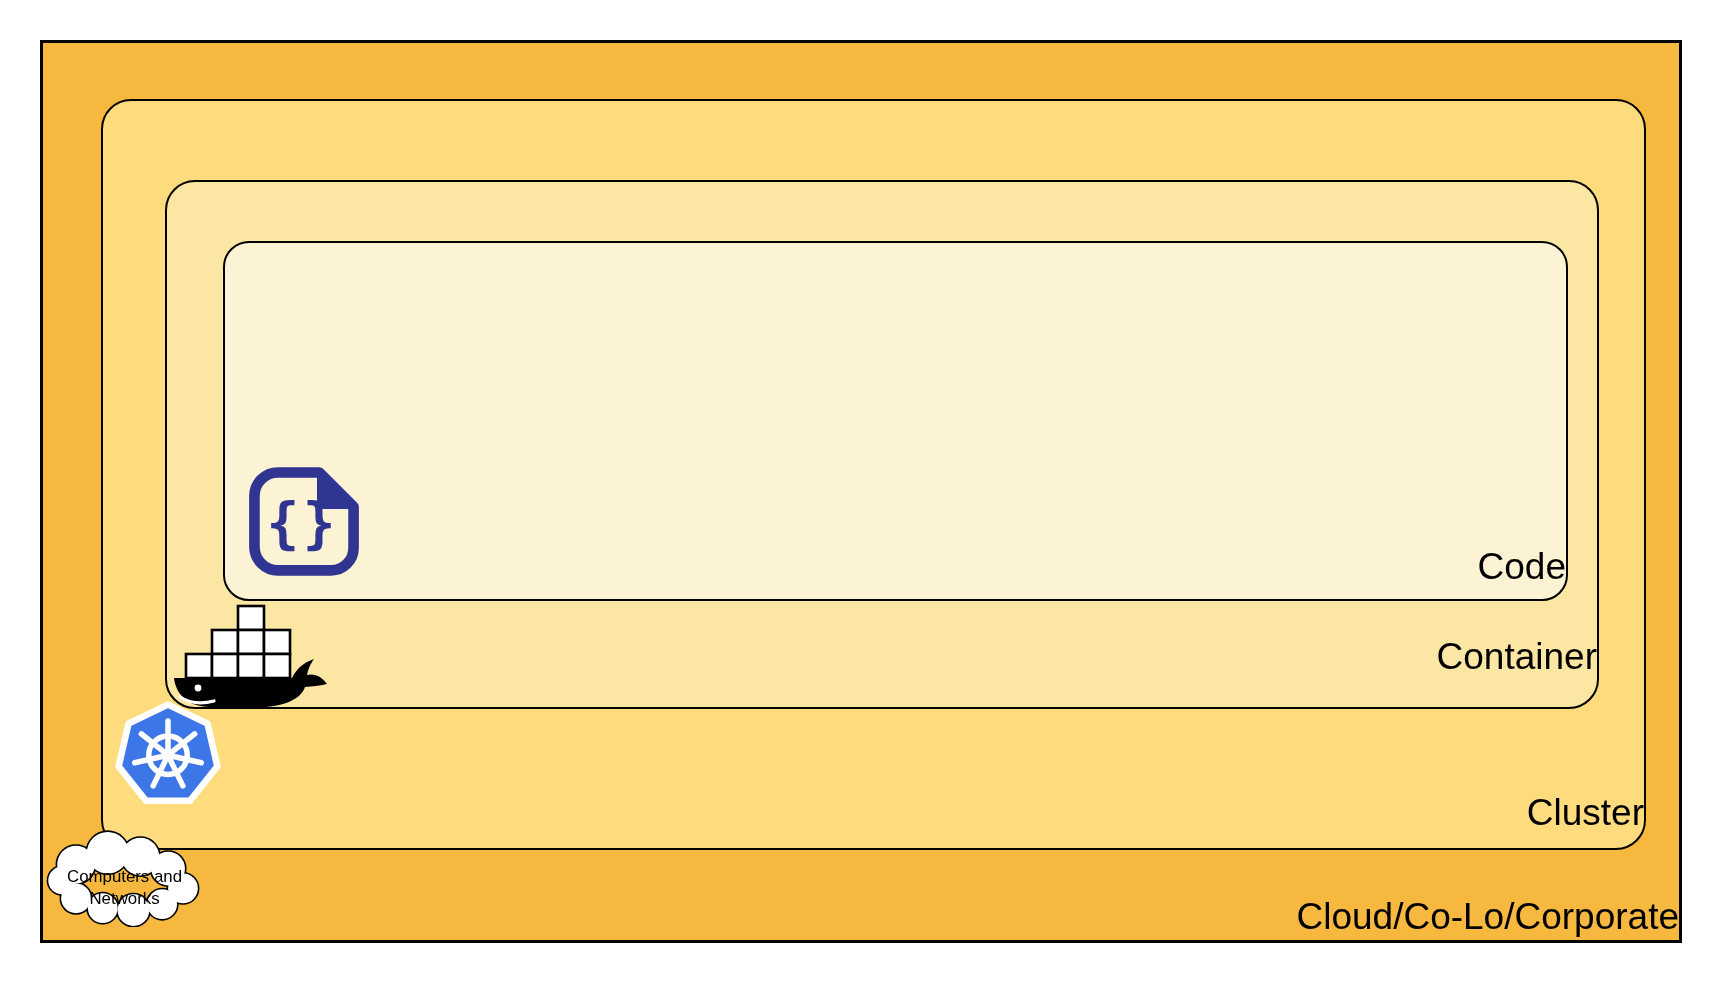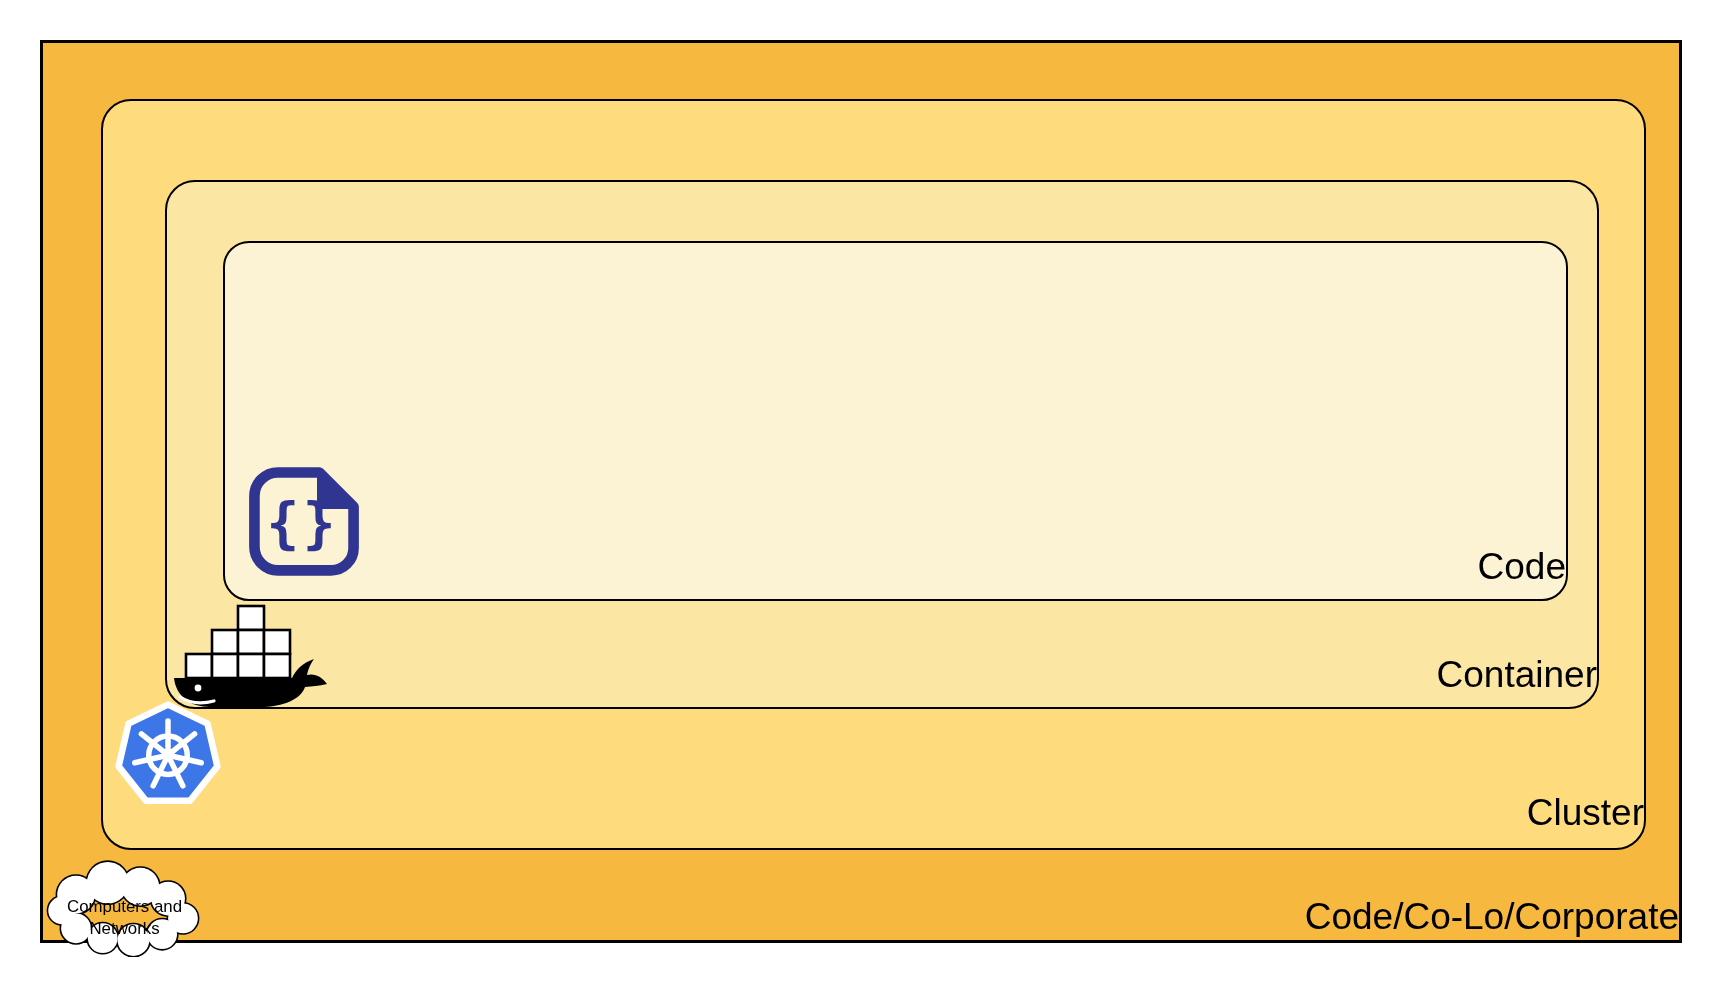--- a/index.html
+++ b/index.html
@@ -24,28 +24,28 @@
   }
   #container-box{
     left:62px;top:79px;width:1434px;height:529px;
     background:var(--container_fill);border:2.5px solid var(--outline);border-radius:30px;
   }
   #code-box{
     left:56px;top:59px;width:1345px;height:360px;
     background:var(--code_fill);border:2.5px solid var(--outline);border-radius:26px;
   }
   #code-label{bottom:12px;}
-  #container-label{bottom:12px;margin-left:48px;}
+  #container-label{bottom:30px;margin-left:48px;}
   #cluster-label{bottom:15px;padding-left:20px;}
   #datacenter-label{bottom:4px;line-height:38px;}
   .icon{position:absolute;z-index:5;line-height:0;}
   #code-file-icon{left:20px;top:220px;}
   #docker-icon{left:1px;top:418px;}
   #kubernetes-icon{left:10px;top:597px;}
-  #cloud-callout{left:3px;top:810px;}
+  #cloud-callout{left:3px;top:780px;}
   svg text{font-family:"Liberation Sans", sans-serif;}
   #code-file-icon text{font-family:"DejaVu Sans Mono","Liberation Mono",monospace;font-weight:bold;}
 </style>
 </head>
 <body>
 
 <div id="stage">
 
   <div id="datacenter-box" class="layer">
 
@@ -129,16 +129,16 @@
           <circle cx="57" cy="86" r="15"></circle>
           <circle cx="30" cy="76" r="15"></circle>
           <circle cx="16" cy="58" r="14"></circle>
         </g>
         <text x="79" y="60" font-size="17" text-anchor="middle" fill="#000000">Computers and</text>
         <text x="79" y="82" font-size="17" text-anchor="middle" fill="#000000">Networks</text>
       </svg>
     </span>
 
     <div id="datacenter-label" class="layer-label">
-      <div>Code/Co-Lo/Corporate</div>
+      <div>Cloud/Co-Lo/Corporate</div>
     </div>
   </div>
 </div>
 
 </body></html>

